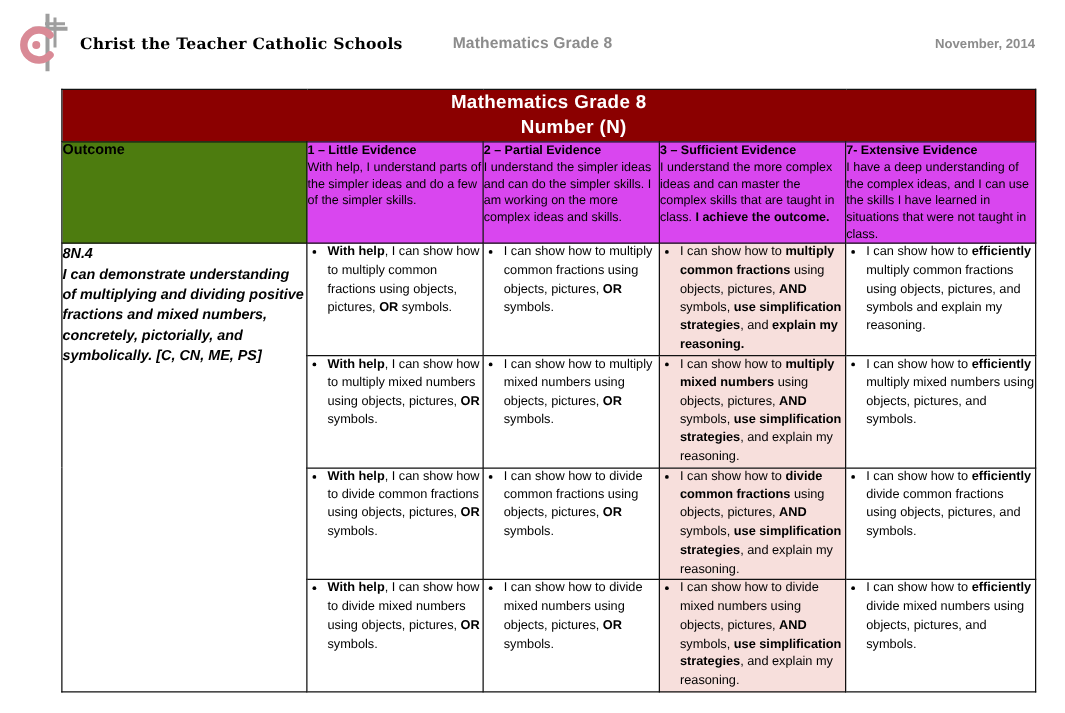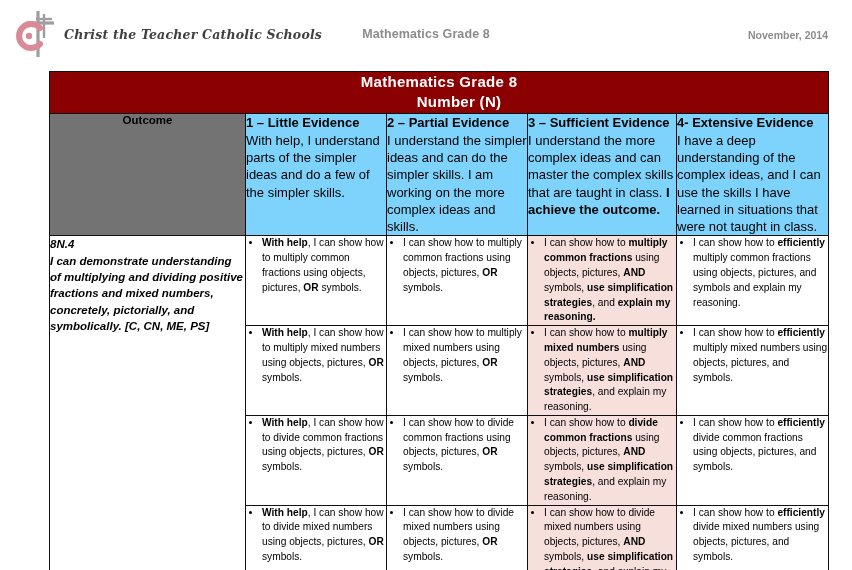--- a/index.html
+++ b/index.html
@@ -29,24 +29,23 @@
     height: 52px;
   }
   .brand-logo {
     width: 46px;
     height: 52px;
     position: relative;
     flex: none;
   }
   .brand-name {
     font-family: "DejaVu Serif", serif;
-    font-style: italic;
     font-weight: bold;
     font-size: 12.5px;
-    color: #404040;
+    color: #000000;
     letter-spacing: .2px;
     margin-left: 4px;
     white-space: nowrap;
   }
   .header-title {
     position: absolute;
     left: 0;
     right: 0;
     top: 27px;
     text-align: center;
@@ -98,33 +97,32 @@
   }
   .banner-line2 {
     font-size: 15px;
     font-weight: bold;
     letter-spacing: .3px;
     line-height: 1.35;
     margin-left: 40px;
   }
 
   .lvl-head {
-    background: #7dd3fc;
+    background: #d946ef;
     padding: 4px 5px 5px 6px;
-    font-size: 13px;
+    font-size: 10px;
     line-height: 1.33;
   }
   .lvl-head .lvl-title {
     font-weight: bold;
     display: block;
     margin-bottom: 1px;
   }
   .outcome-head {
-    background: #737373;
-    text-align: center;
+    background: #4d7c0f;
     vertical-align: middle;
     font-size: 11.5px;
     font-weight: bold;
   }
 
   .outcome-cell {
     background: #ffffff;
     padding: 6px 6px 6px 7px;
     font-size: 11.5px;
     font-weight: bold;
@@ -202,21 +200,21 @@
           <span>I understand the simpler ideas and can do the simpler skills.  I am working on the more complex ideas and skills.</span>
         </td>
 
         <td class="lvl-head">
           <span class="lvl-title">3 – Sufficient Evidence</span>
           <span>I understand the more complex ideas and can master the complex skills that are taught in class.</span>
           <b>I achieve the outcome.</b>
         </td>
 
         <td class="lvl-head">
-          <span class="lvl-title">4- Extensive Evidence</span>
+          <span class="lvl-title">7- Extensive Evidence</span>
           <span>I have a deep understanding of the complex ideas, and I can use the skills I have learned in situations that were not taught in class.</span>
         </td>
       </tr>
 
       <tr>
         <td class="outcome-cell" rowspan="4">
           <span class="oc-code">8N.4</span>
           <span>I can demonstrate understanding of multiplying and dividing positive fractions and mixed numbers, concretely, pictorially, and symbolically. [C, CN, ME, PS]</span>
         </td>
         <td class="crit-cell">

